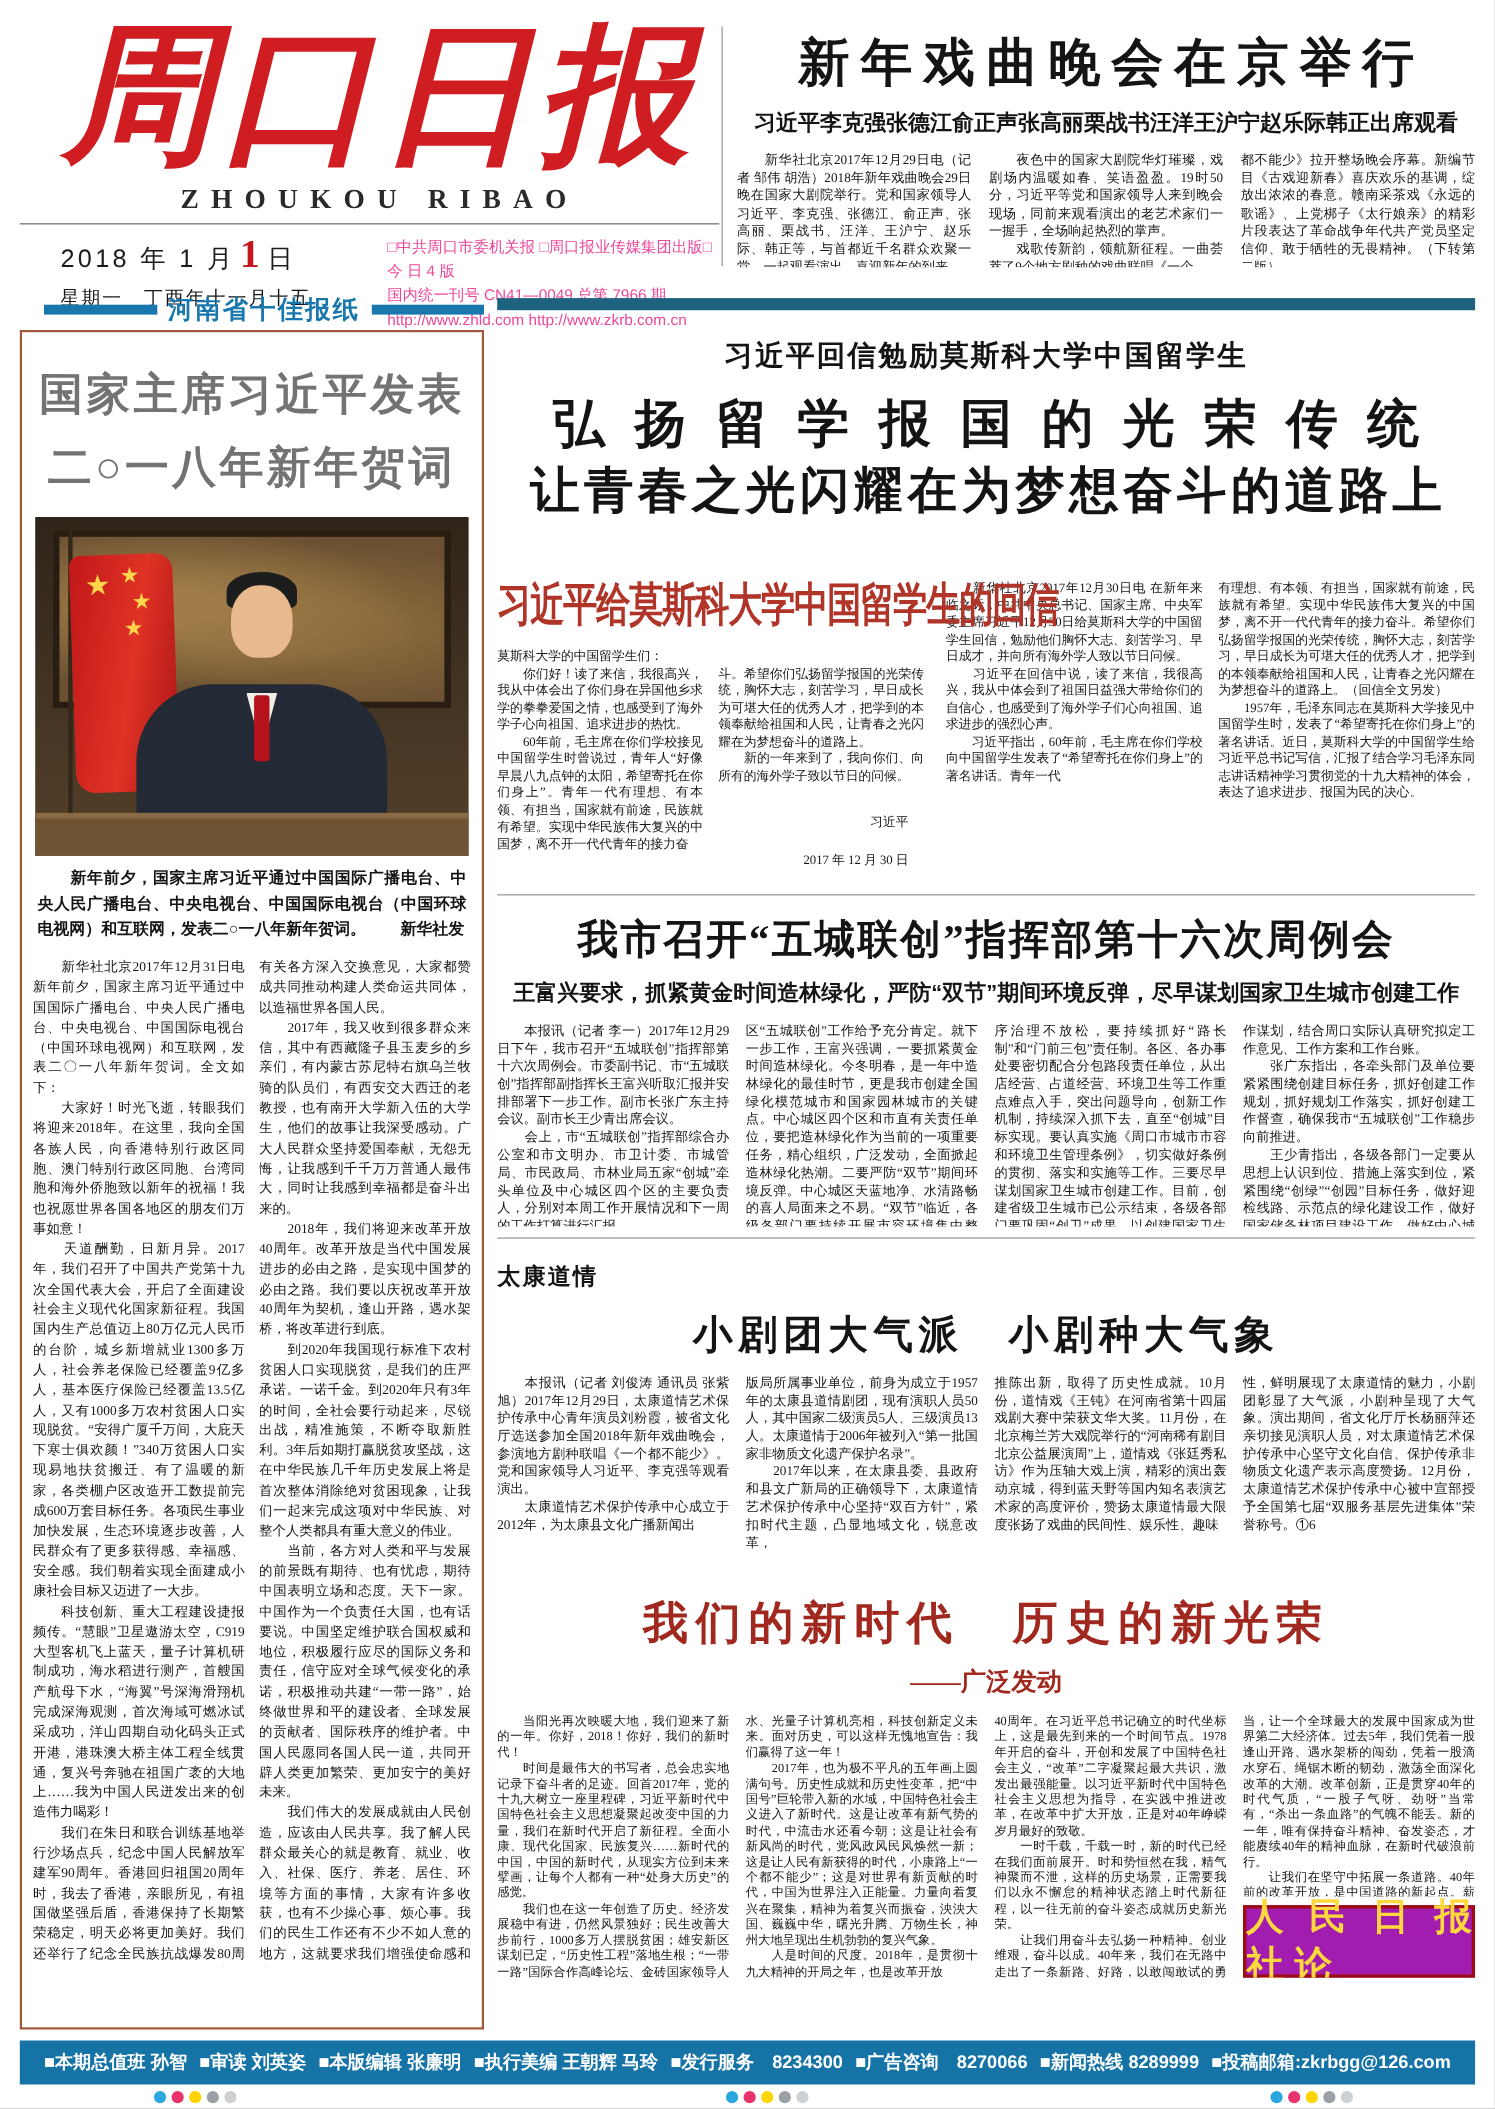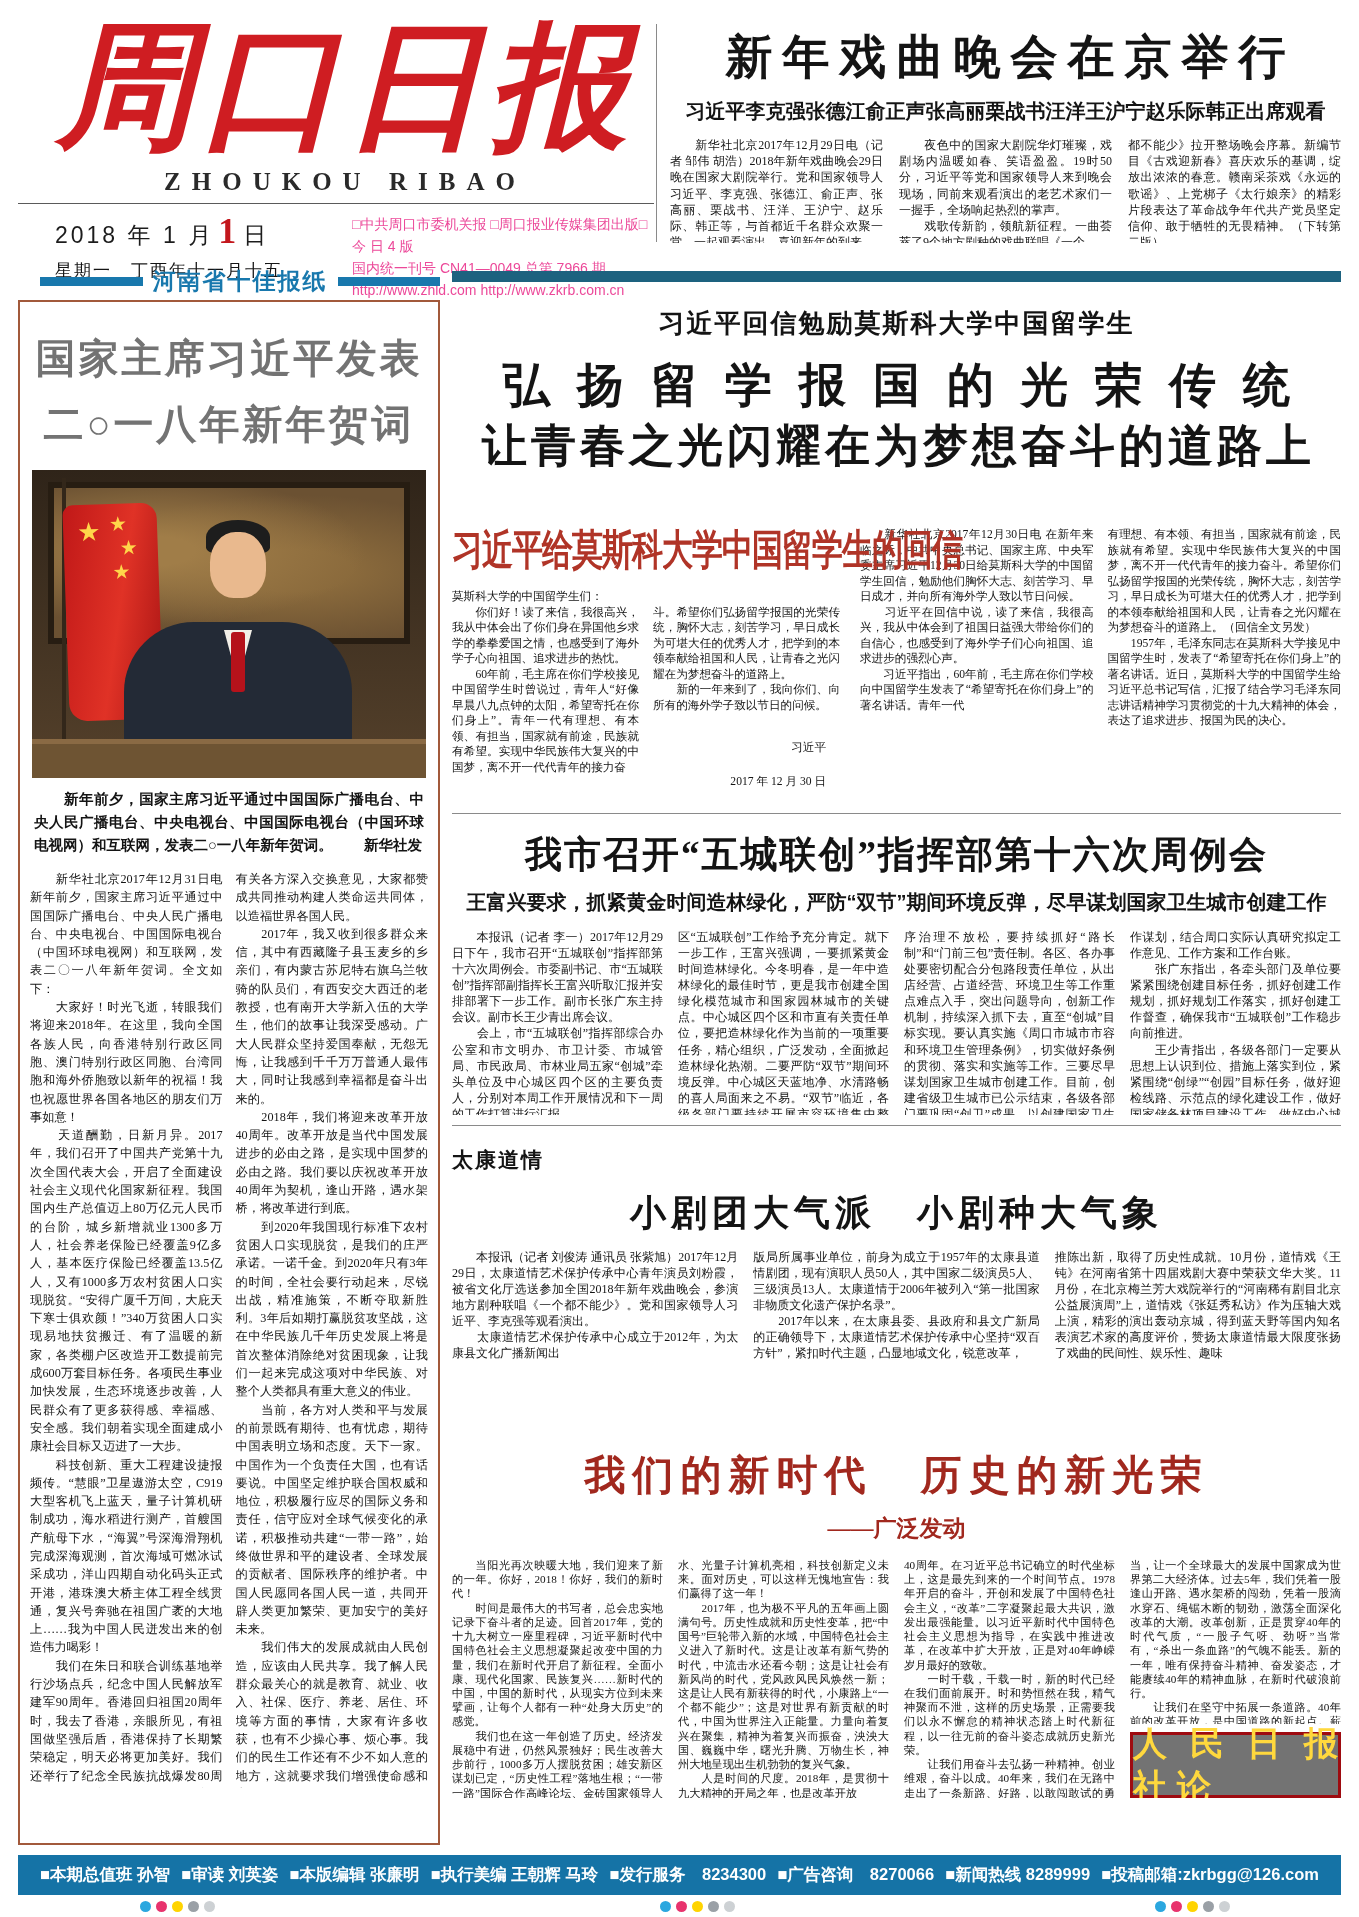--- a/index.html
+++ b/index.html
@@ -110,21 +110,21 @@
 
   .ed-headline { font-weight:bold; font-size:41px; color:#a1281e; text-align:center;
       letter-spacing:7px; margin-top:14px; line-height:52px; }
   .ed-subhead { font-weight:bold; font-size:23px; color:#a1281e; text-align:center; margin-top:12px; }
   .ed-cols { display:flex; gap:15px; margin-top:14px; height:240px; }
   .ed-cols .col { flex:1; font-size:11.2px; line-height:1.27; text-align:justify;
       white-space:pre-line; overflow:hidden; }
   .ed-col4 { display:flex; flex-direction:column; }
   .ed-col4 .coltext { flex:1; overflow:hidden; font-size:11.2px; line-height:1.27;
       text-align:justify; white-space:pre-line; }
-  .source-box { height:60px; margin-top:8px; background:#737373; border:3px solid #9e0b10;
+  .source-box { height:60px; margin-top:8px; background:#a21caf; border:3px solid #9e0b10;
       display:flex; align-items:center; justify-content:center; }
   .source-box span { color:#ffd83d; font-weight:bold; font-size:34px; letter-spacing:10px;
       margin-right:-10px; font-family:"Liberation Sans", sans-serif; }
 
   
   .footer-bar { left:18px; top:1855px; width:1323px; height:40px; background:#1573a6;
       display:flex; align-items:center; justify-content:space-between; padding:0 22px;
       box-sizing:border-box; }
   .footer-bar span { color:#ffffff; font-family:"Liberation Sans", sans-serif;
       font-weight:bold; font-size:16.5px; white-space:nowrap; }
@@ -271,20 +271,21 @@
 
     <div>
       <div class="op-kicker">太康道情</div>
       <div class="op-headline">小剧团大气派　小剧种大气象</div>
       <div class="op-cols">
         <div class="col">　　本报讯（记者 刘俊涛 通讯员 张紫旭）2017年12月29日，太康道情艺术保护传承中心青年演员刘粉霞，被省文化厅选送参加全国2018年新年戏曲晚会，参演地方剧种联唱《一个都不能少》。党和国家领导人习近平、李克强等观看演出。
 　　太康道情艺术保护传承中心成立于2012年，为太康县文化广播新闻出</div>
         <div class="col">版局所属事业单位，前身为成立于1957年的太康县道情剧团，现有演职人员50人，其中国家二级演员5人、三级演员13人。太康道情于2006年被列入“第一批国家非物质文化遗产保护名录”。
 　　2017年以来，在太康县委、县政府和县文广新局的正确领导下，太康道情艺术保护传承中心坚持“双百方针”，紧扣时代主题，凸显地域文化，锐意改革，</div>
         <div class="col">推陈出新，取得了历史性成就。10月份，道情戏《王钝》在河南省第十四届戏剧大赛中荣获文华大奖。11月份，在北京梅兰芳大戏院举行的“河南稀有剧目北京公益展演周”上，道情戏《张廷秀私访》作为压轴大戏上演，精彩的演出轰动京城，得到蓝天野等国内知名表演艺术家的高度评价，赞扬太康道情最大限度张扬了戏曲的民间性、娱乐性、趣味</div>
+        <div class="col">性，鲜明展现了太康道情的魅力，小剧团彰显了大气派，小剧种呈现了大气象。演出期间，省文化厅厅长杨丽萍还亲切接见演职人员，对太康道情艺术保护传承中心坚守文化自信、保护传承非物质文化遗产表示高度赞扬。12月份，太康道情艺术保护传承中心被中宣部授予全国第七届“双服务基层先进集体”荣誉称号。①6</div>
       </div>
     </div>
 
     <div>
       <div class="ed-headline">我们的新时代　历史的新光荣</div>
       <div class="ed-subhead">——广泛发动</div>
       <div class="ed-cols">
         <div class="col">　　当阳光再次映暖大地，我们迎来了新的一年。你好，2018！你好，我们的新时代！
 　　时间是最伟大的书写者，总会忠实地记录下奋斗者的足迹。回首2017年，党的十九大树立一座里程碑，习近平新时代中国特色社会主义思想凝聚起改变中国的力量，我们在新时代开启了新征程。全面小康、现代化国家、民族复兴……新时代的中国，中国的新时代，从现实方位到未来擘画，让每个人都有一种“处身大历史”的感觉。
 　　我们也在这一年创造了历史。经济发展稳中有进，仍然风景独好；民生改善大步前行，1000多万人摆脱贫困；雄安新区谋划已定，“历史性工程”落地生根；“一带一路”国际合作高峰论坛、金砖国家领导人厦门会晤，中国智慧引领世界；“复兴号”启程、C919首飞、国产航母下</div>

